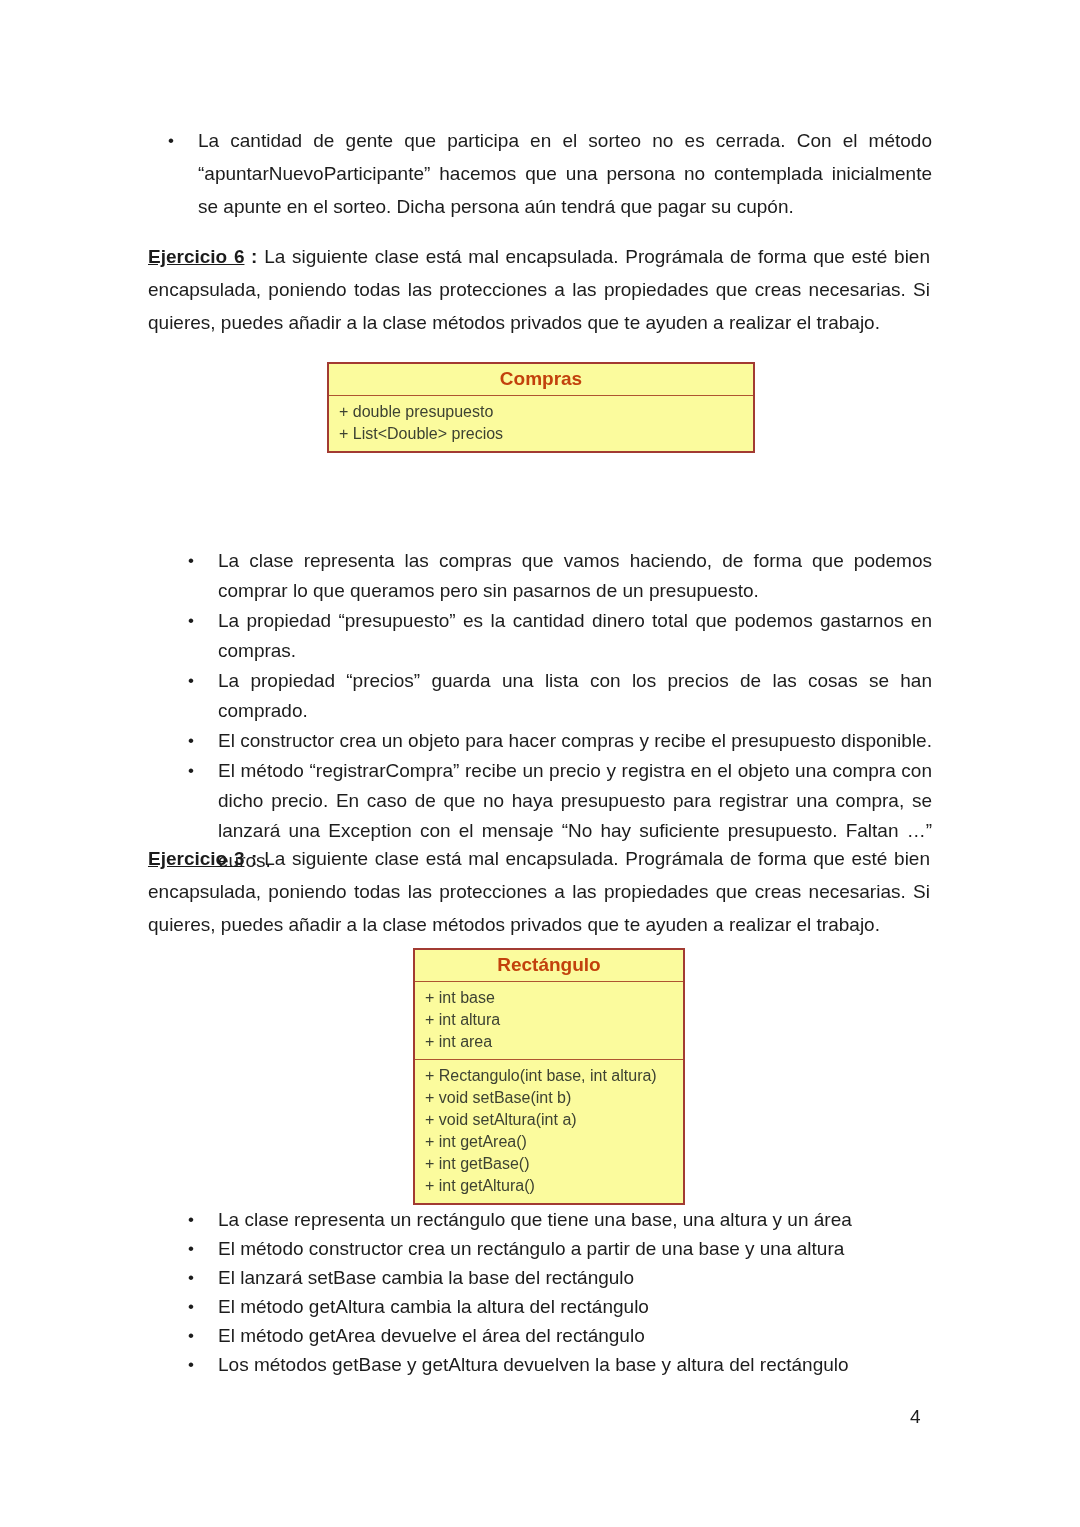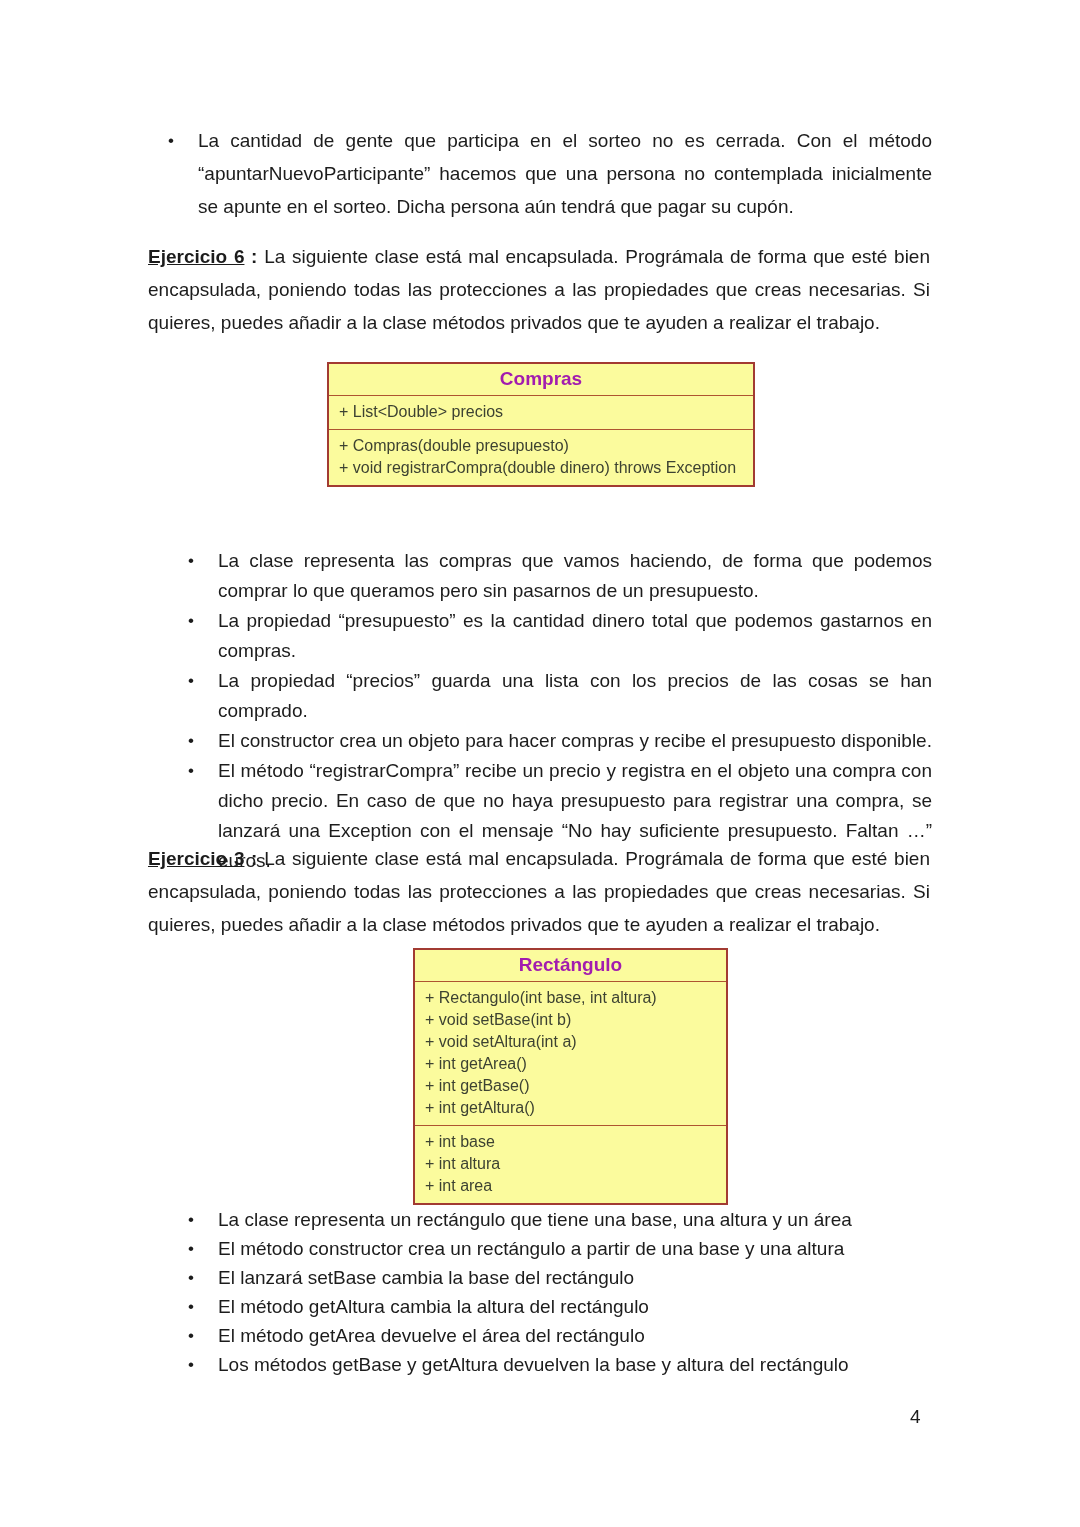--- a/index.html
+++ b/index.html
@@ -33,21 +33,21 @@
   .uml{
     background:var(--uml-fill,#FBFB9D);
     border:2px solid var(--uml-border,#A23B32);
     box-sizing:border-box;
     font-size:16px;
     color:#3d4232;
   }
   .uml-title{
     font-weight:bold;
     font-size:19px;
-    color:#a21caf;
+    color:#c2410c;
     text-align:center;
     padding:4px 6px 5px 6px;
   }
   .uml-section{
     border-top:1px solid var(--uml-divider,#AE5430);
     padding:5px 8px 6px 10px;
   }
   .uml-line{line-height:22px;white-space:nowrap;}
 
   .page-number{font-size:19px;color:#1c1c1c;}
@@ -64,25 +64,22 @@
     </div>
   </div>
 
   <div class="abs para" style="left:148px;top:240px;width:782px;">
     <span class="ej-label">Ejercicio 6</span><span class="ej-sep"> : </span><span>La siguiente clase está mal encapsulada. Prográmala de forma que esté bien encapsulada, poniendo todas las protecciones a las propiedades que creas necesarias. Si quieres, puedes añadir a la clase métodos privados que te ayuden a realizar el trabajo.</span>
   </div>
 
   <div class="abs uml" style="left:327px;top:362px;width:428px;">
     <div class="uml-title">Compras</div>
     <div class="uml-section">
+      <div class="uml-line">+ double presupuesto</div>
       <div class="uml-line">+ List&lt;Double&gt; precios</div>
-    </div>
-    <div class="uml-section">
-      <div class="uml-line">+ Compras(double presupuesto)</div>
-      <div class="uml-line">+ void registrarCompra(double dinero) throws Exception</div>
     </div>
   </div>
 
   <div class="abs list mid" style="left:155px;top:546px;width:777px;">
     <div class="bullet-item">
       <span class="marker">•</span>
       <span>La clase representa las compras que vamos haciendo, de forma que podemos comprar lo que queramos pero sin pasarnos de un presupuesto.</span>
     </div>
     <div class="bullet-item">
       <span class="marker">•</span>
@@ -99,34 +96,34 @@
     <div class="bullet-item">
       <span class="marker">•</span>
       <span>El método “registrarCompra” recibe un precio y registra en el objeto una compra con dicho precio. En caso de que no haya presupuesto para registrar una compra, se lanzará una Exception con el mensaje “No hay suficiente presupuesto. Faltan …” euros.</span>
     </div>
   </div>
 
   <div class="abs para" style="left:148px;top:830px;width:782px;margin-top:12px;">
     <span class="ej-label">Ejercicio 3</span><span class="ej-sep"> : </span><span>La siguiente clase está mal encapsulada. Prográmala de forma que esté bien encapsulada, poniendo todas las protecciones a las propiedades que creas necesarias. Si quieres, puedes añadir a la clase métodos privados que te ayuden a realizar el trabajo.</span>
   </div>
 
-  <div class="abs uml" style="left:413px;top:948px;width:315px;">
+  <div class="abs uml" style="left:413px;top:948px;width:272px;">
     <div class="uml-title">Rectángulo</div>
+    <div class="uml-section">
+      <div class="uml-line">+ int base</div>
+      <div class="uml-line">+ int altura</div>
+      <div class="uml-line">+ int area</div>
+    </div>
     <div class="uml-section">
       <div class="uml-line">+ Rectangulo(int base, int altura)</div>
       <div class="uml-line">+ void setBase(int b)</div>
       <div class="uml-line">+ void setAltura(int a)</div>
       <div class="uml-line">+ int getArea()</div>
       <div class="uml-line">+ int getBase()</div>
       <div class="uml-line">+ int getAltura()</div>
-    </div>
-    <div class="uml-section">
-      <div class="uml-line">+ int base</div>
-      <div class="uml-line">+ int altura</div>
-      <div class="uml-line">+ int area</div>
     </div>
   </div>
 
   <div class="abs list compact" style="left:155px;top:1205px;width:777px;">
     <div class="bullet-item">
       <span class="marker">•</span>
       <span>La clase representa un rectángulo que tiene una base, una altura y un área</span>
     </div>
     <div class="bullet-item">
       <span class="marker">•</span>

